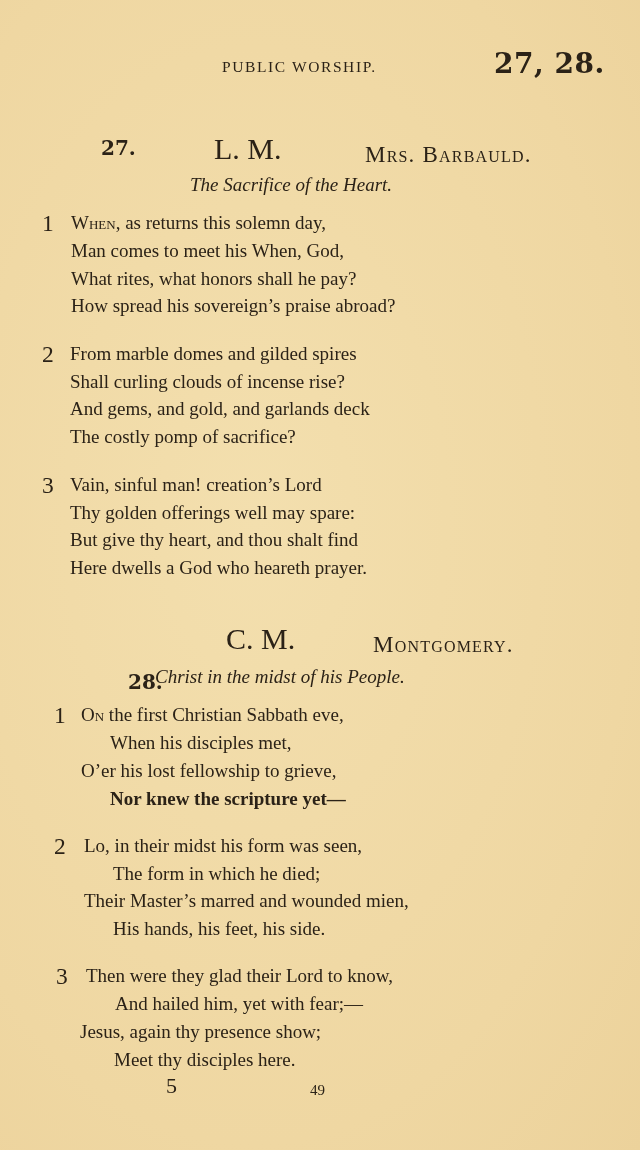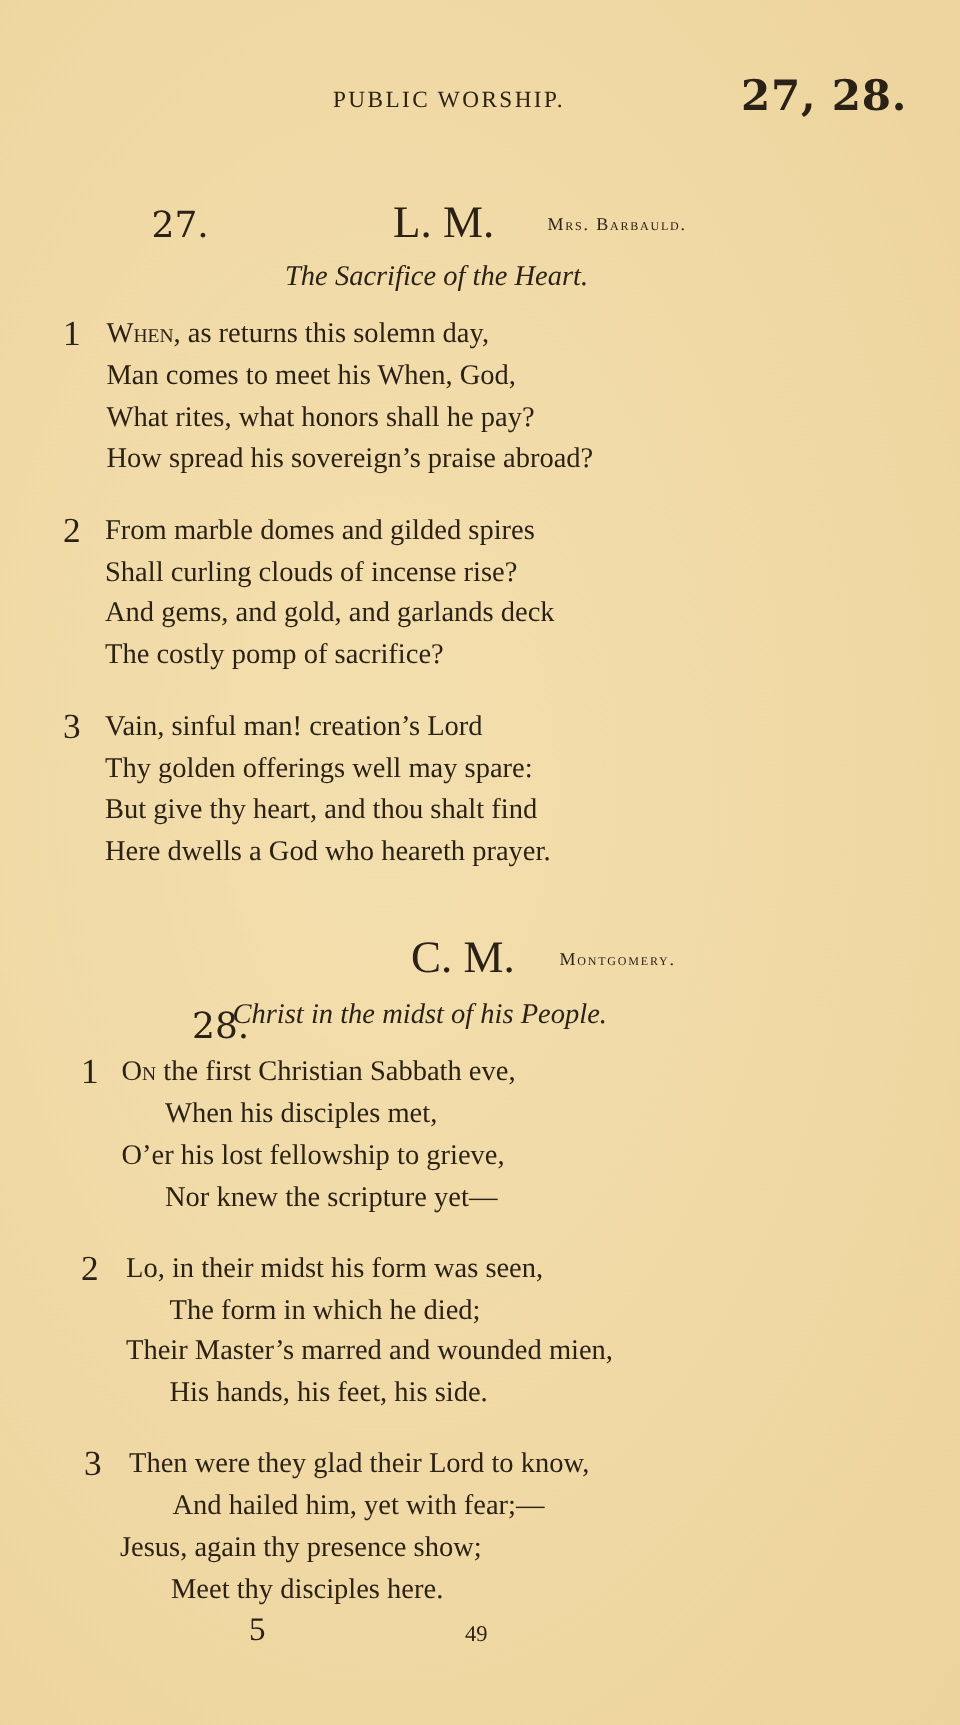--- a/index.html
+++ b/index.html
@@ -12,23 +12,23 @@
     position: relative;
   }
   .abs { position: absolute; white-space: nowrap; }
   .running-head {
     left: 222px; top: 58px; font-size: 15.5px; letter-spacing: 1.6px;
   }
   .page-hymn-nums {
     left: 494px; top: 47px; font-size: 28px; font-weight: bold; letter-spacing: 0.5px;
     font-family: "DejaVu Serif", serif;
   }
-  .hymn-num { font-size: 24px; font-weight: normal; font-family: "DejaVu Serif", serif; }
-  .meter { font-size: 30px; font-weight: normal; margin-left: 48px; }
-  .author { font-size: 12px; font-variant: small-caps; letter-spacing: 1.2px; }
+  .hymn-num { font-size: 20px; font-weight: bold; font-family: "DejaVu Serif", serif; }
+  .meter { font-size: 30px; font-weight: normal; }
+  .author { font-size: 23px; font-variant: small-caps; letter-spacing: 1.2px; }
   .title { font-size: 19px; font-style: italic; }
   .line { font-size: 19px; line-height: 28px; }
   .vnum { font-size: 23.5px; }
   .sc { font-variant: small-caps; }
   .folio { font-size: 22px; }
   .sig { font-size: 15px; }
 </style>
 </head>
 <body>
 
@@ -67,21 +67,21 @@
 <div class="abs hymn-num" style="left:128px; top:626px;margin-top:44px;">28.</div>
 <div class="abs meter" style="left:226px; top:622px;">C. M.</div>
 <div class="abs author" style="left:373px; top:632px;">Montgomery.</div>
 <div class="abs title" style="left:155px; top:666px;text-align:right;">Christ in the midst of his People.</div>
 
 <div>
   <div class="abs vnum" style="left:54px; top:702px;">1</div>
   <div class="abs line" style="left:81px; top:701px;"><span class="sc">On</span><span> the first Christian Sabbath eve,</span></div>
   <div class="abs line" style="left:110px; top:729px;">When his disciples met,</div>
   <div class="abs line" style="left:81px; top:757px;">O’er his lost fellowship to grieve,</div>
-  <div class="abs line" style="left:110px; top:785px;">Nor knew the scripture yet—</div>
+  <div class="abs line" style="left:110px; top:785px;font-weight:bold;">Nor knew the scripture yet—</div>
 </div>
 
 <div>
   <div class="abs vnum" style="left:54px; top:833px;">2</div>
   <div class="abs line" style="left:84px; top:832px;">Lo, in their midst his form was seen,</div>
   <div class="abs line" style="left:113px; top:860px;">The form in which he died;</div>
   <div class="abs line" style="left:84px; top:887px;">Their Master’s marred and wounded mien,</div>
   <div class="abs line" style="left:113px; top:915px;">His hands, his feet, his side.</div>
 </div>
 

